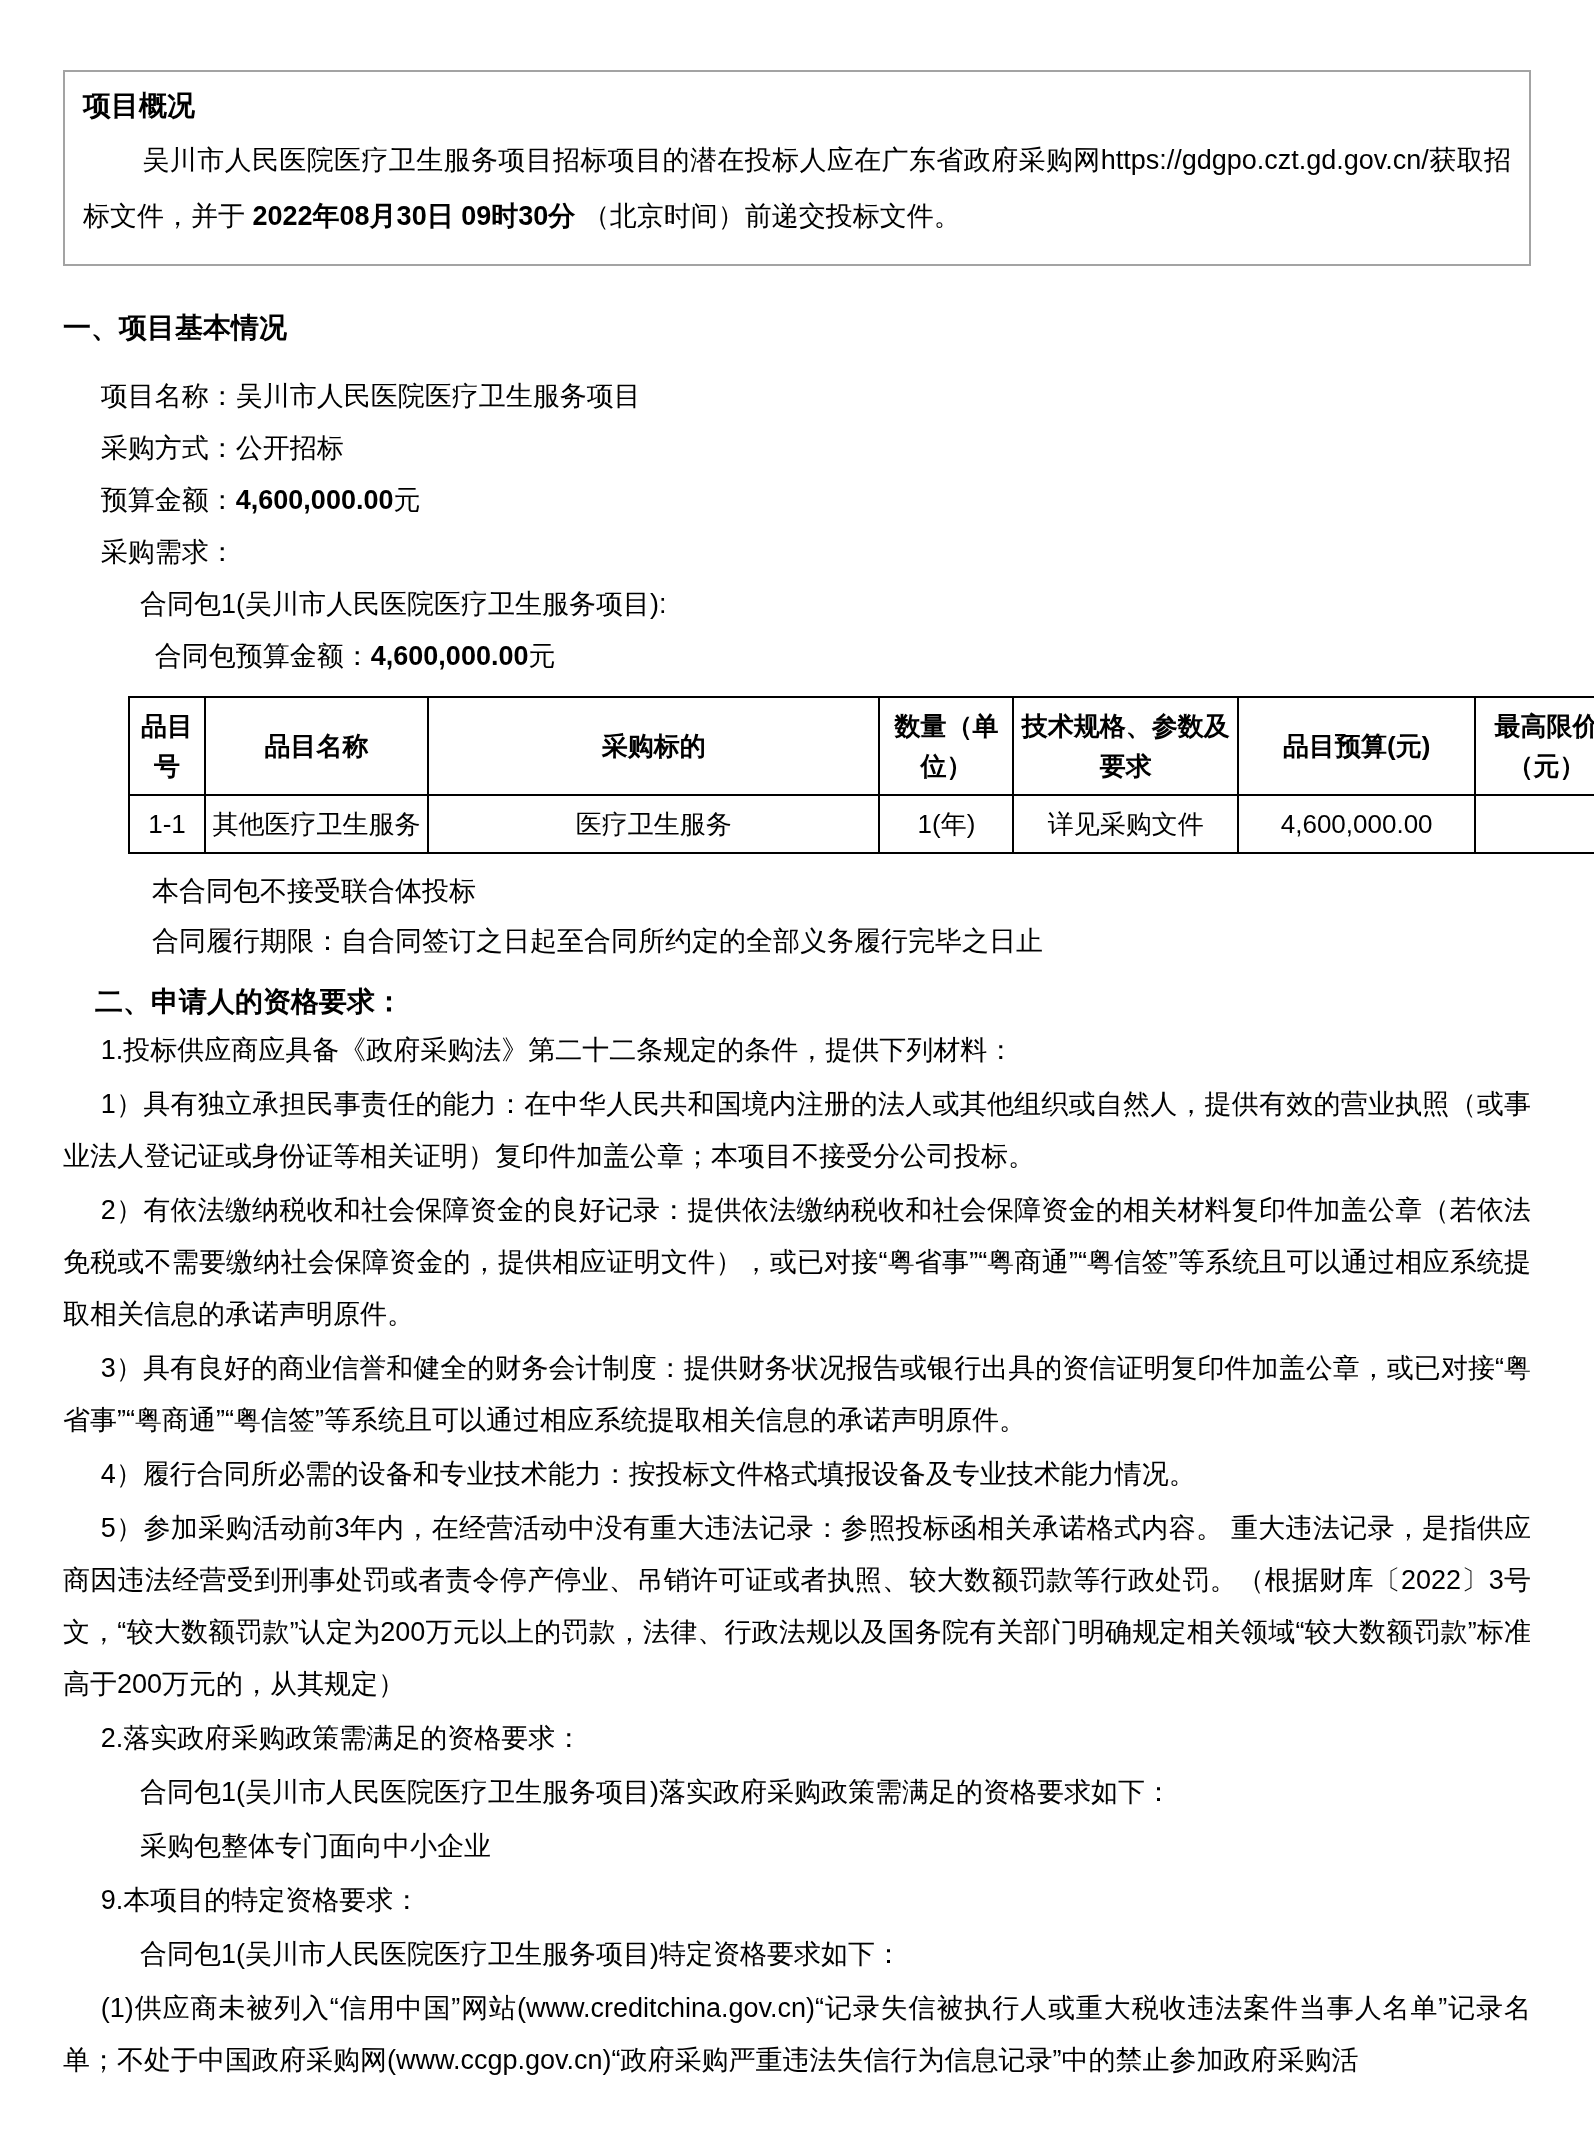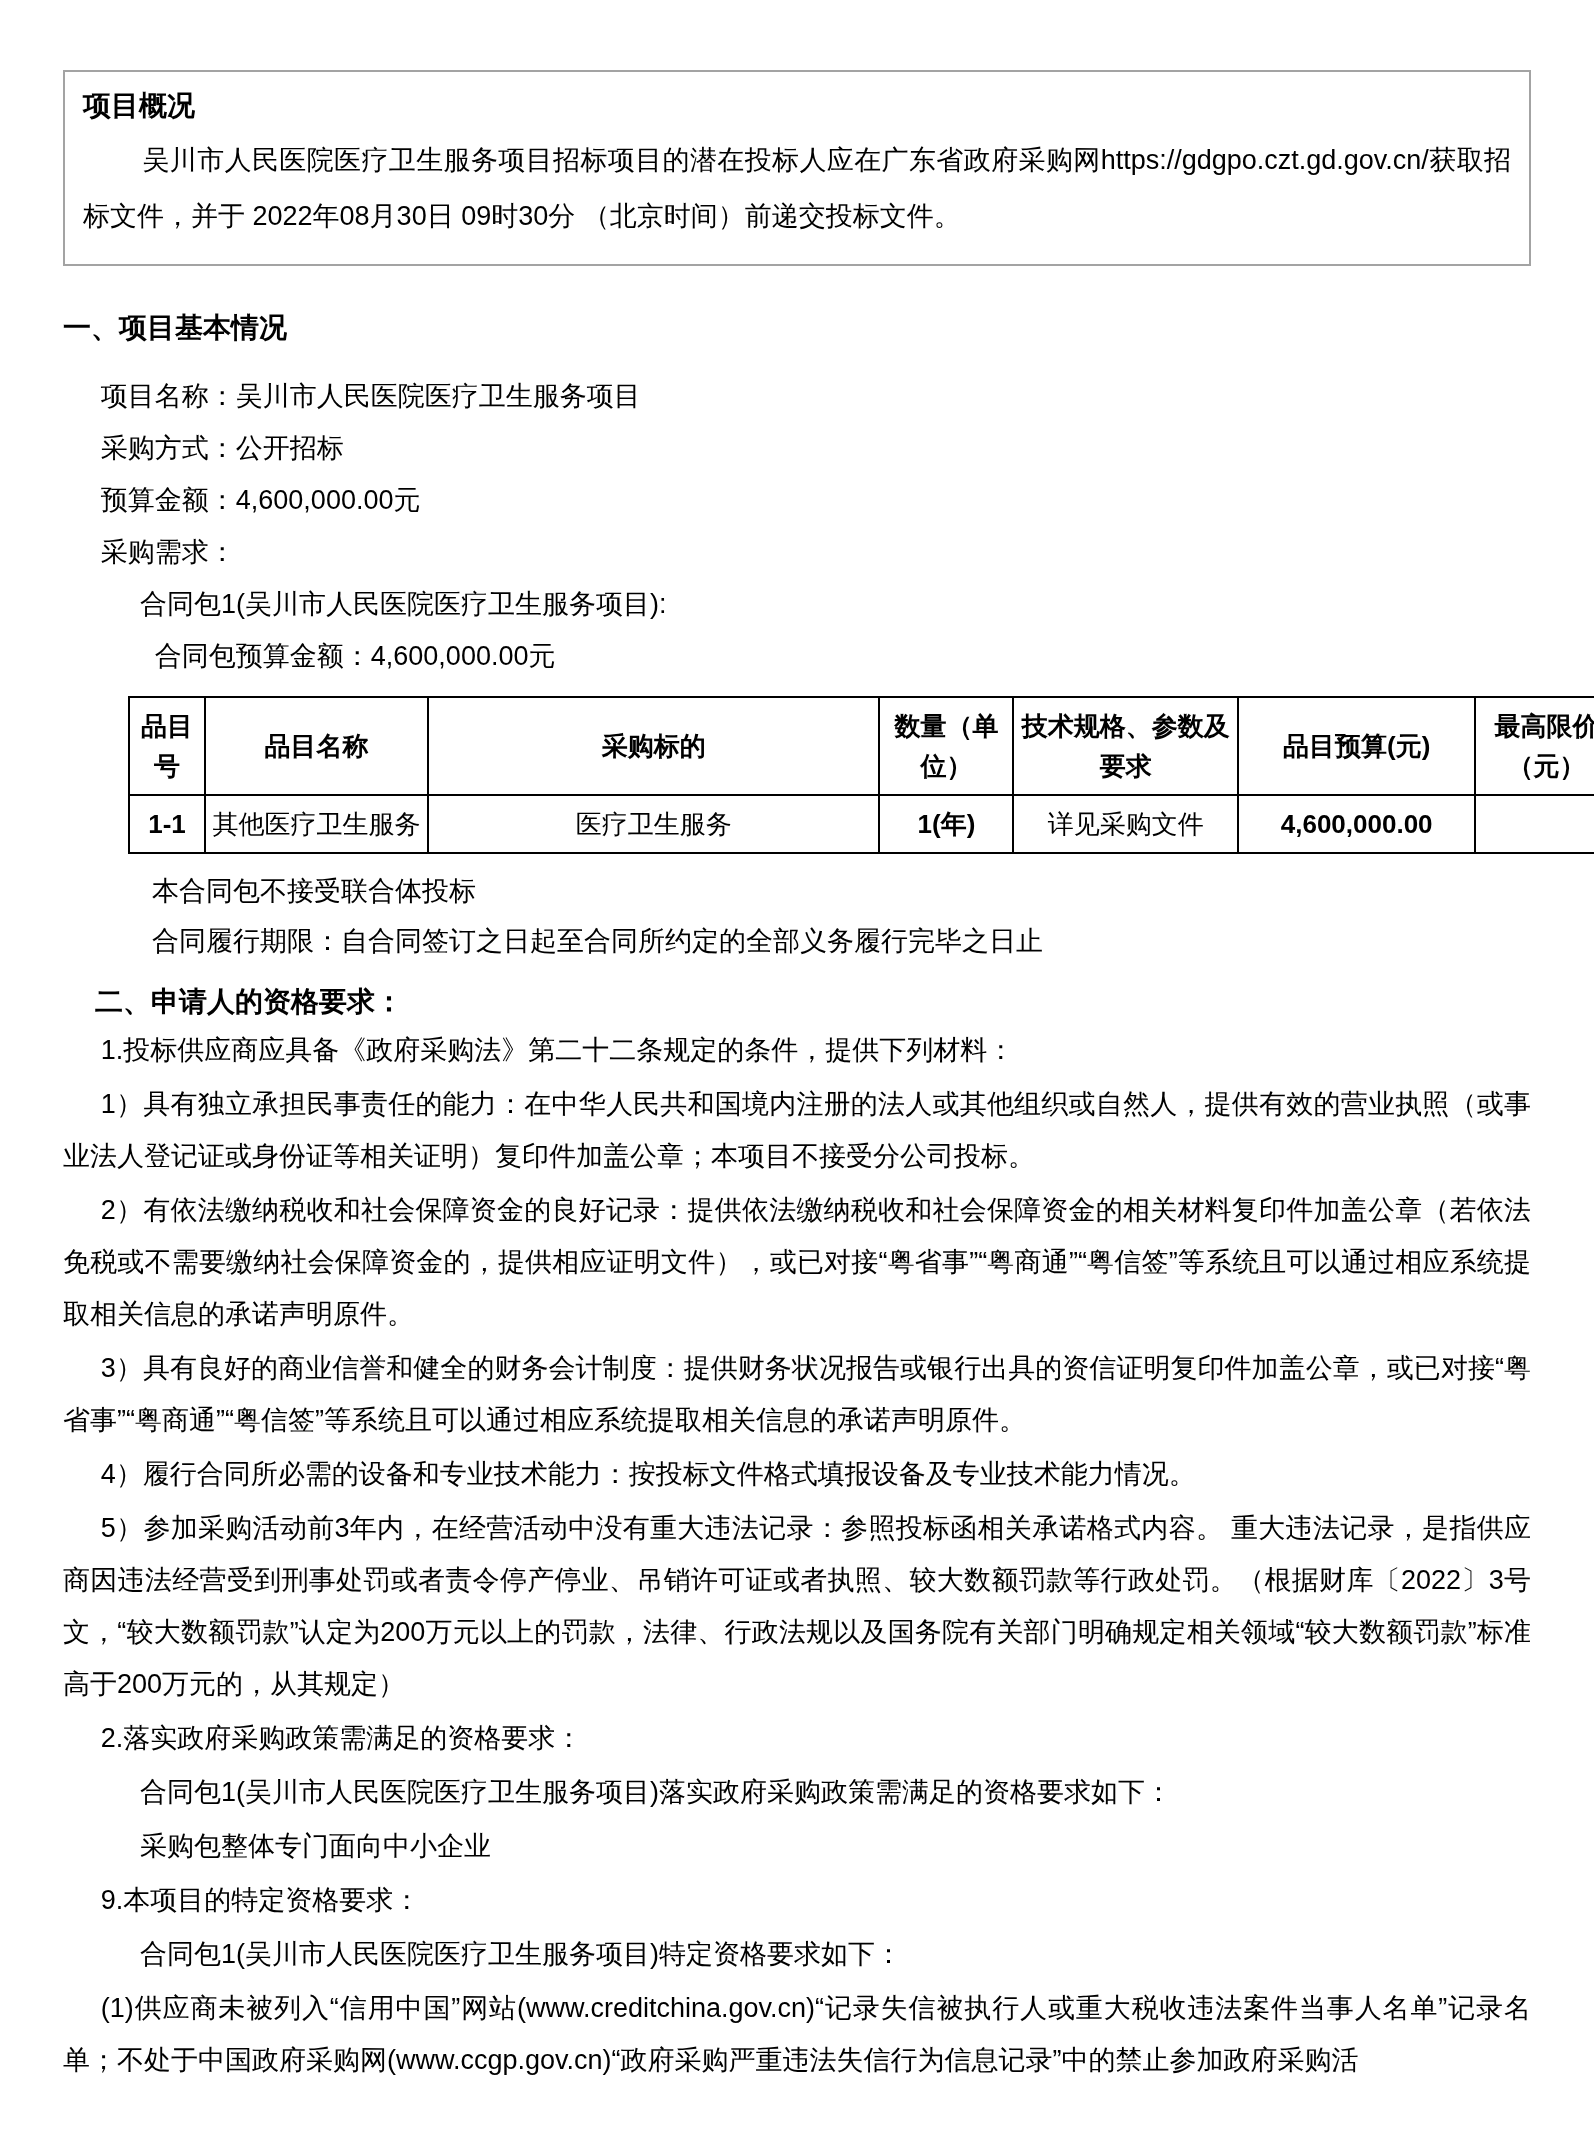--- a/index.html
+++ b/index.html
@@ -23,21 +23,21 @@
     font-weight: bold;
     font-size: 28px;
     line-height: 40px;
   }
   .box-body {
     margin-top: 6px;
     line-height: 56px;
     text-indent: 2.2em;
     text-align: justify;
   }
-  .bold-seg { font-weight: normal; }
+  .bold-seg { font-weight: bold; }
 
   
   .sec-heading {
     font-weight: bold;
     font-size: 28px;
     line-height: 40px;
   }
   .h-sec1 { margin-top: 42px; }
   .h-sec2 { margin-top: 16px; margin-left: 32px; }
 
@@ -65,21 +65,21 @@
     font-weight: bold;
     line-height: 40px;
     padding: 8px 4px;
     height: 96px;
   }
   table.items td {
     line-height: 36px;
     padding: 10px 4px;
     white-space: nowrap;
   }
-  table.items td.num { font-weight: bold; }
+  table.items td.num { font-weight: normal; }
   table.items td.right { text-align: right; padding-right: 14px; }
 
   
   .notes { margin-top: 12px; }
   .note { line-height: 50px; text-indent: 3.3em; }
 
   
   .section2 p {
     margin-top: 2px;
     line-height: 52px;

